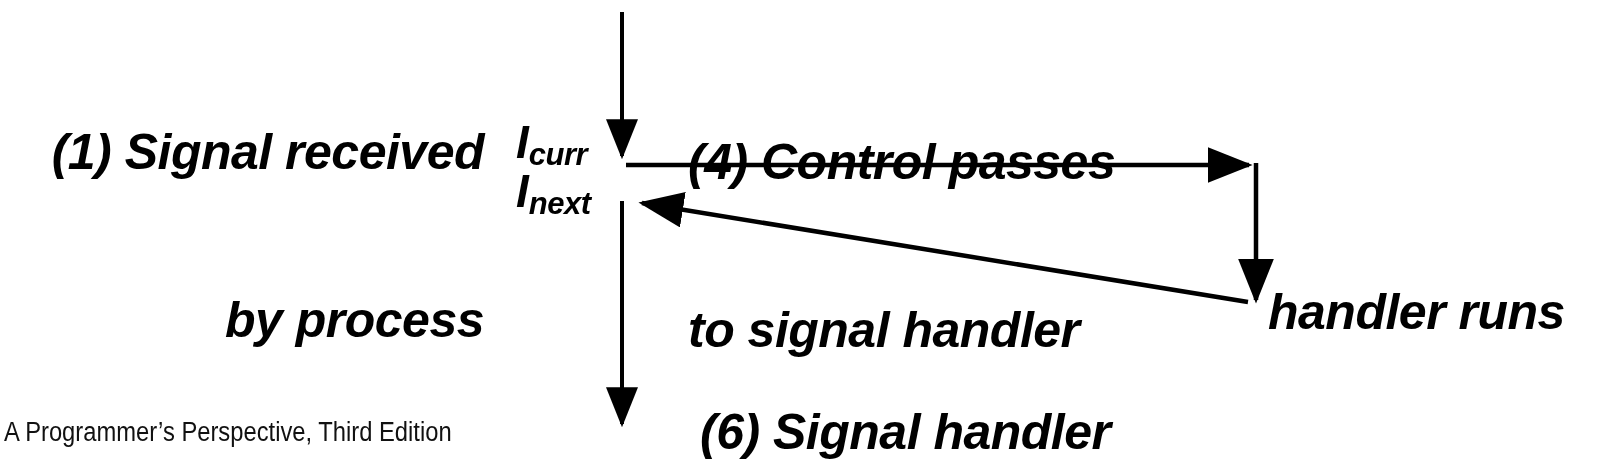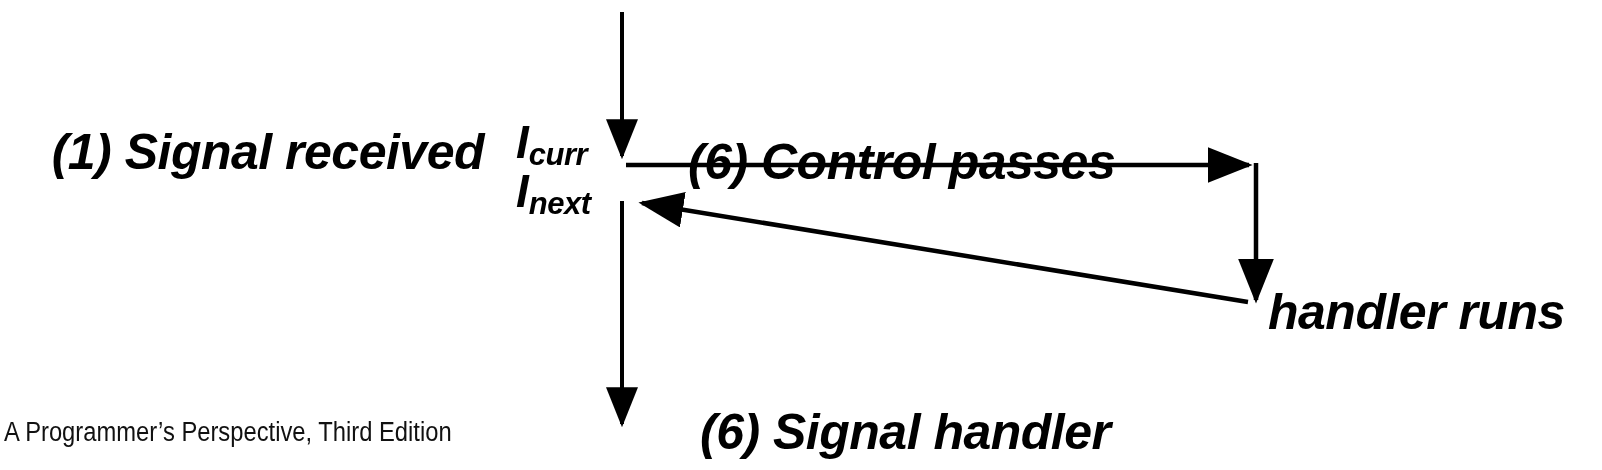--- a/index.html
+++ b/index.html
@@ -110,24 +110,26 @@
 
     <line x1="1256" y1="163" x2="1256" y2="300" stroke="#000000" stroke-width="4.5" marker-end="url(#arrowhead)"></line>
 
     <line x1="1248" y1="302" x2="642" y2="203" stroke="#000000" stroke-width="4.5" marker-end="url(#arrowhead)"></line>
 
     <line x1="622" y1="201" x2="622" y2="424" stroke="#000000" stroke-width="4" marker-end="url(#arrowhead)"></line>
   </svg>
 
   <div class="callout" id="callout-1">
     <div>(1) Signal received</div>
+    <div>by process</div>
   </div>
 
   <div class="callout" id="callout-2">
-    <div>(6) Control passes</div>
+    <div>(4) Control passes</div>
+    <div>to signal handler</div>
   </div>
 
   <div class="callout" id="callout-3">
     <div>handler runs</div>
   </div>
 
   <div class="callout" id="callout-4">
     <div>(6) Signal handler</div>
     
     

